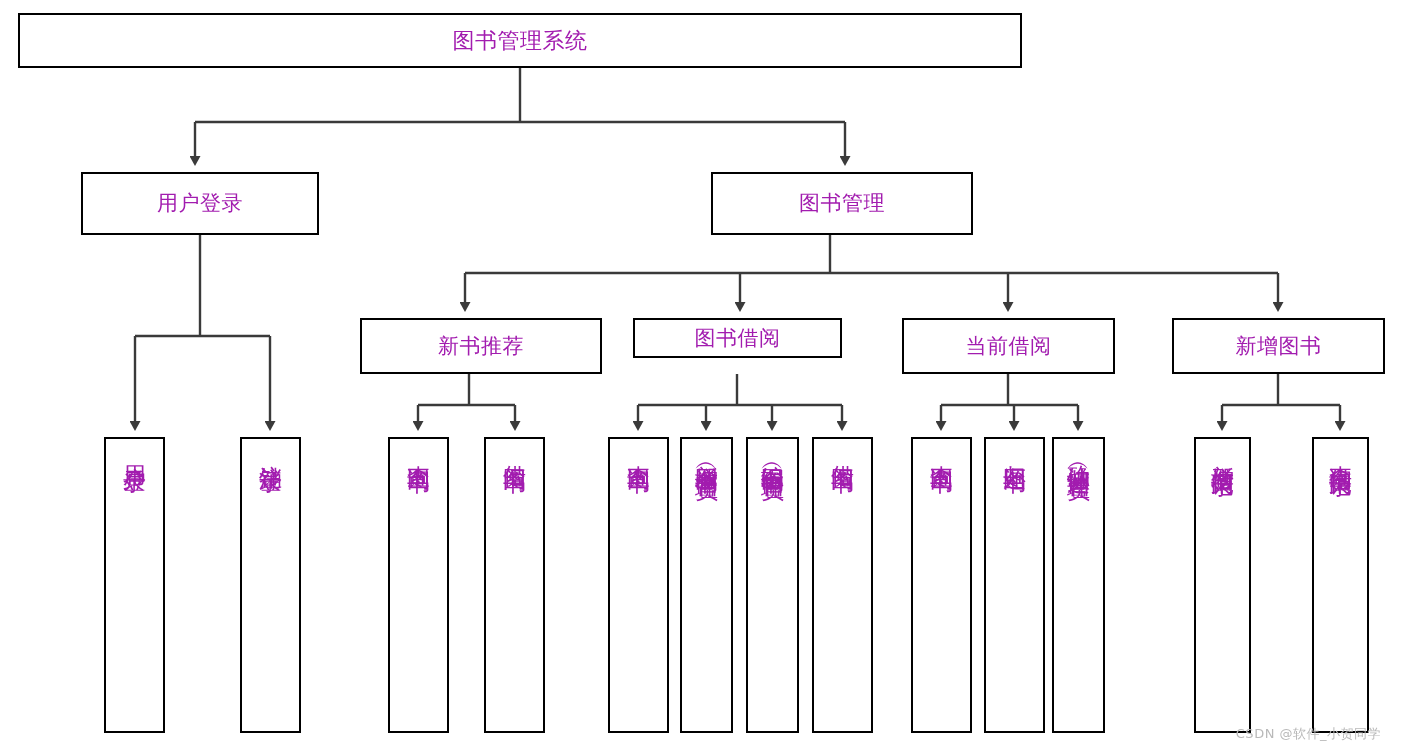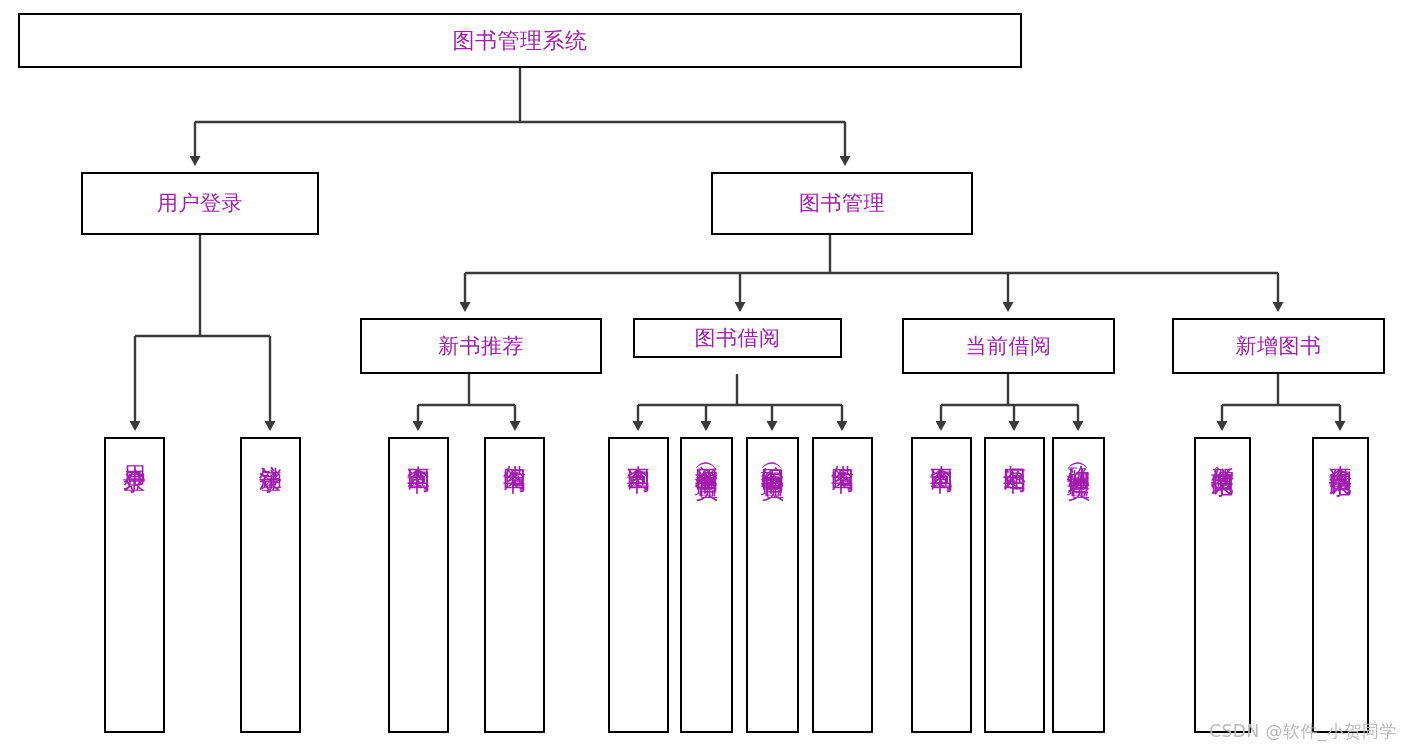--- a/index.html
+++ b/index.html
@@ -55,23 +55,23 @@
     text-orientation: upright;
     font-size: 23px;
     line-height: 1.0;
     letter-spacing: 2px;
     white-space: nowrap;
   }
   .node.root .label { font-size: 22px; }
 
   #watermark {
     position: absolute;
-    right: 8px;
+    right: 24px;
     bottom: 4px;
-    font-size: 17px;
+    font-size: 13px;
     color: #b9b9b9;
     letter-spacing: 0.5px;
     white-space: nowrap;
   }
 </style>
 </head>
 <body>
 
 <div id="canvas">
 

